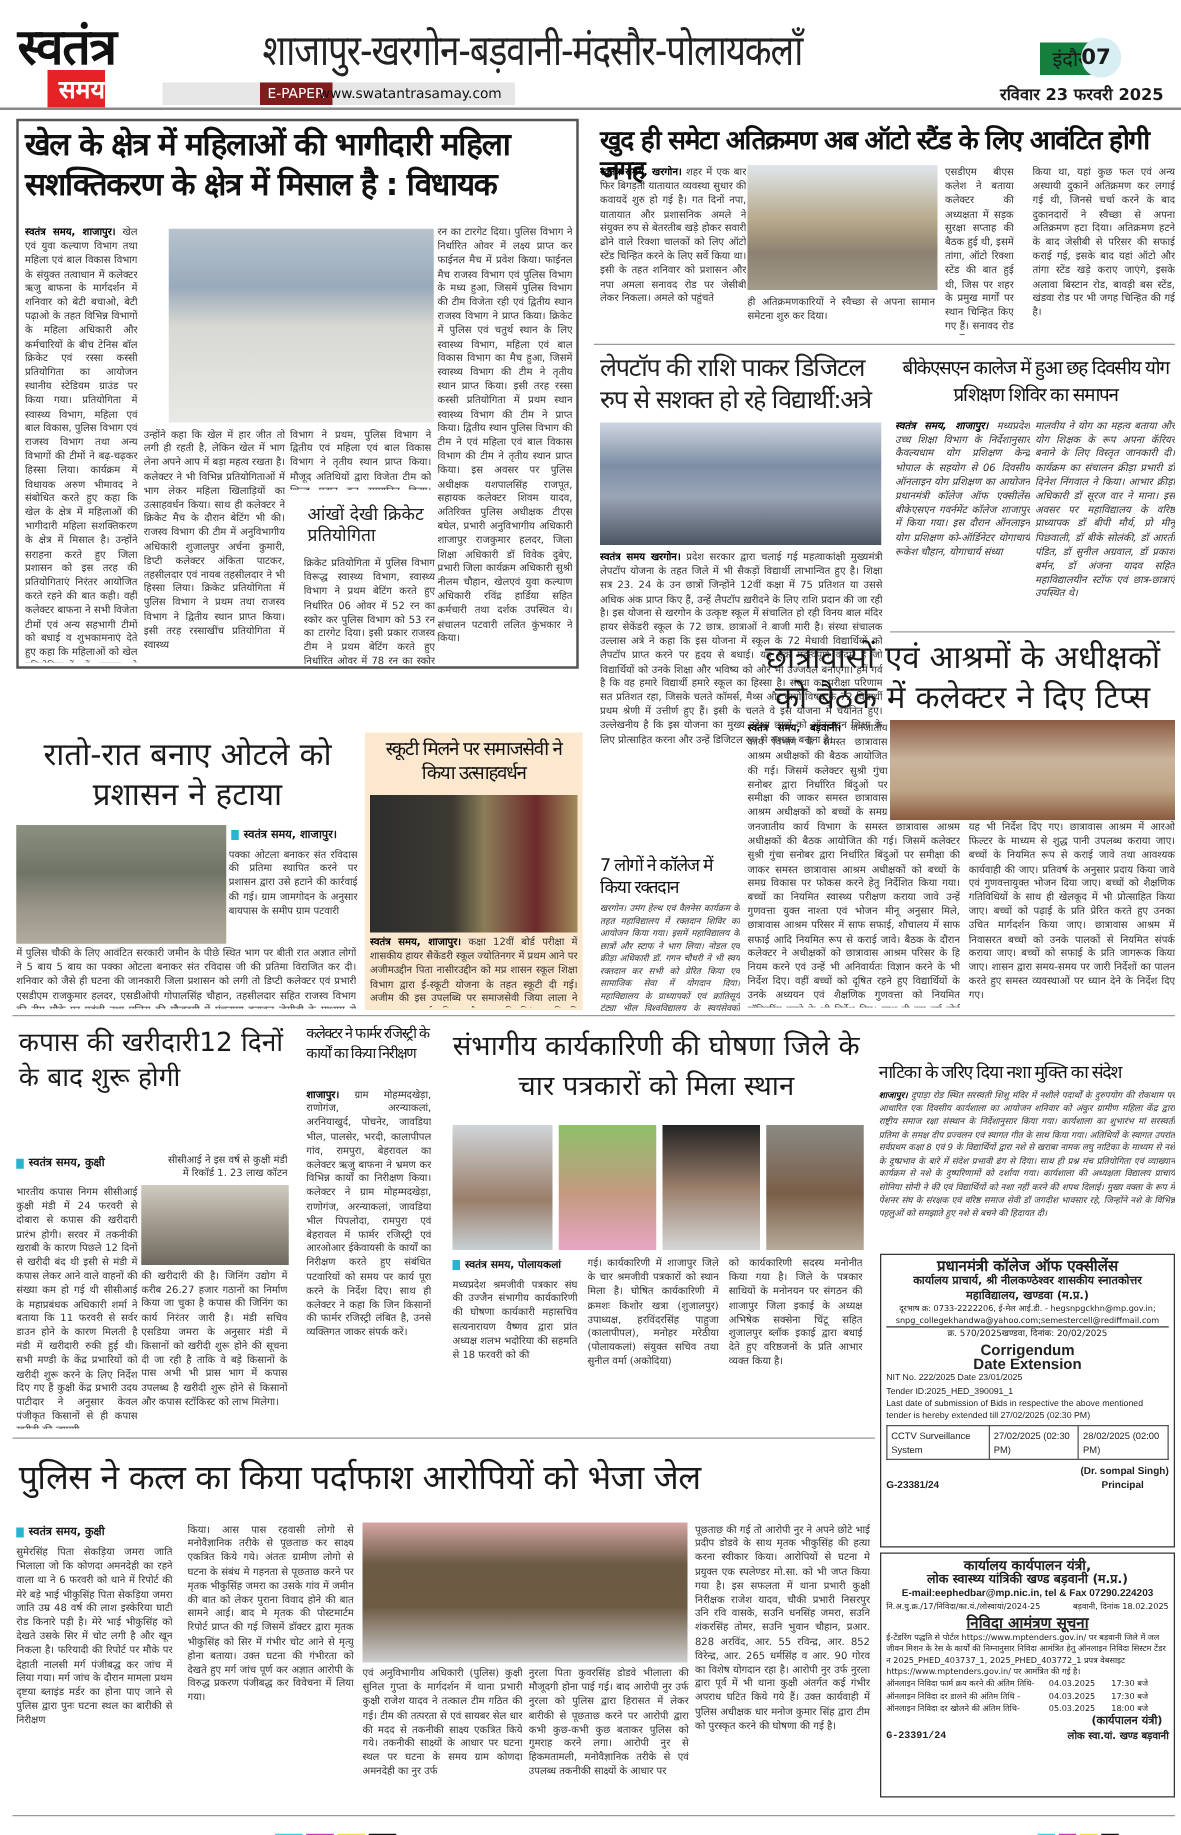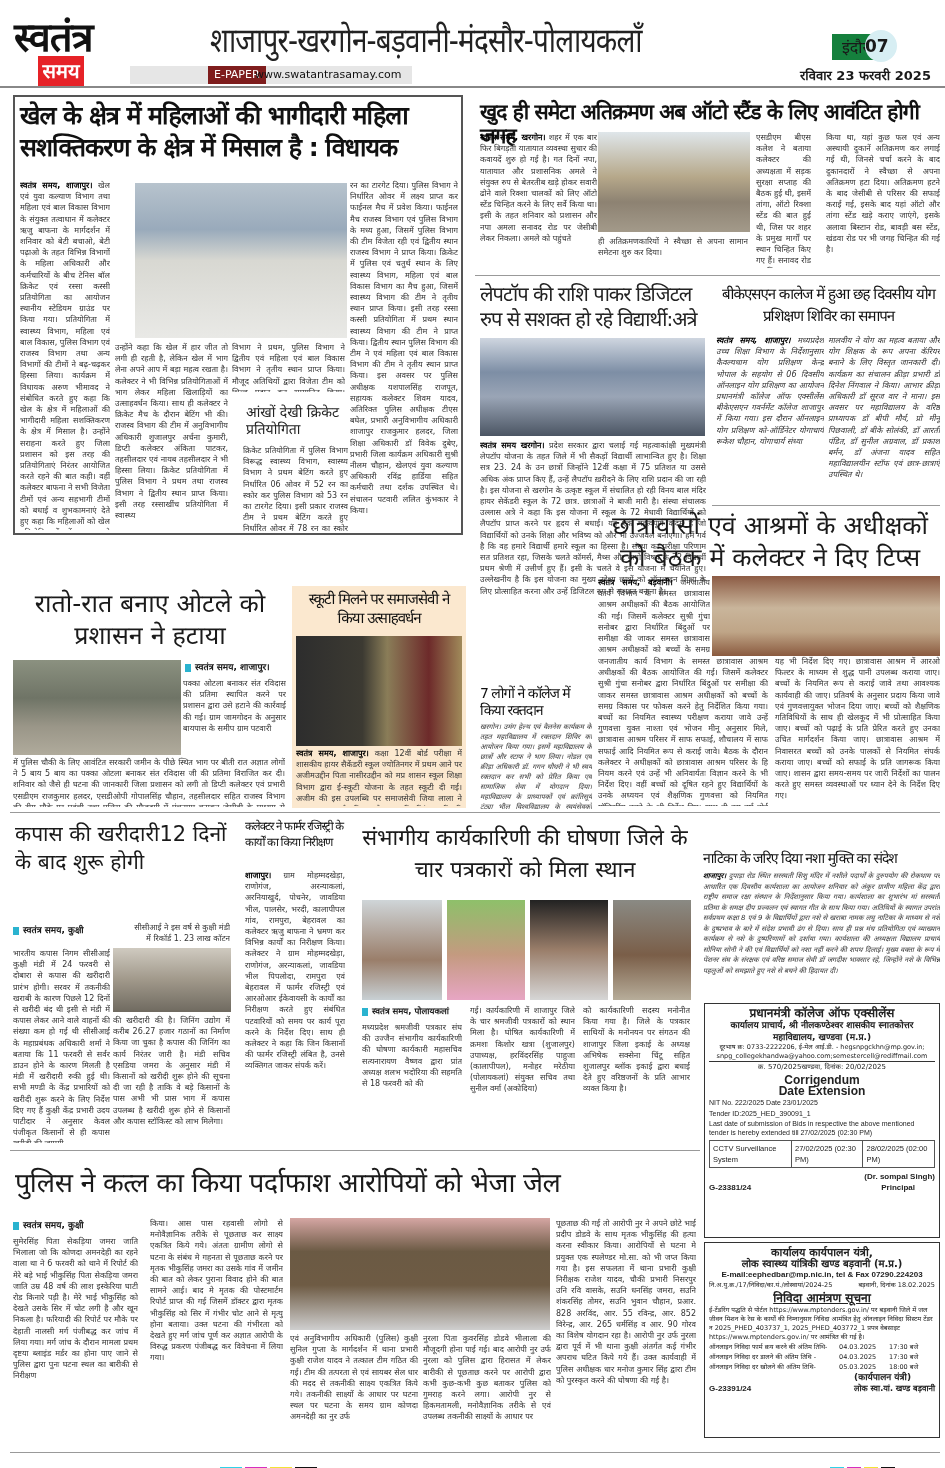--- a/index.html
+++ b/index.html
@@ -1,20 +1,20 @@
 <!DOCTYPE html>
 <html><head>
 <meta charset="utf-8">
 <style>
 *{box-sizing:border-box;margin:0;padding:0}
 body{width:945px;height:1468px;background:#fff;font-family:"DejaVu Sans",sans-serif;color:#1a1a1a;position:relative;overflow:hidden}
 .abs{position:absolute}
 .masthead{left:0;top:0;width:945px;height:88px;border-bottom:2px solid #888}
 .logo-top{left:14px;top:8px;font-family:"DejaVu Serif",serif;font-weight:bold;font-size:40px;color:#111;letter-spacing:-1px}
-.logo-bot{left:38px;top:56px;width:46px;height:30px;background:#e62227;color:#fff;font-weight:bold;font-size:20px;text-align:center;line-height:30px}
+.logo-bot{left:38px;top:56px;width:46px;height:30px;background:#e62227;color:#fff;font-weight:bold;font-size:20px;text-align:right;line-height:30px}
 .edition-title{left:210px;top:16px;font-size:34px;color:#222;font-family:"DejaVu Sans",sans-serif;letter-spacing:-1px;transform:scaleX(.82);transform-origin:left}
 .epaper-bar{left:130px;top:66px;width:282px;height:18px;background:#e6e6e6}
 .epaper-tag{left:208px;top:66px;background:#7f1d1d;color:#fff;font-size:11px;line-height:18px;padding:0 6px}
 .epaper-url{left:255px;top:66px;font-size:11px;line-height:18px;color:#111}
 .city{left:832px;top:34px;background:#15803d;font-size:16px;padding:2px 10px}
 .page-no{left:865px;top:30px;width:32px;height:32px;border-radius:50%;background:#d7eef3;font-weight:bold;font-size:17px;text-align:left;line-height:32px}
 .date{left:800px;top:66px;font-size:13px;font-weight:bold}
 .head{font-weight:bold;color:#111;line-height:1.15;letter-spacing:-1px}
 .body{font-size:8px;line-height:11.2px;color:#333;text-align:justify;overflow:hidden}
 .body b{color:#000}
@@ -164,23 +164,23 @@
         <span style="width:130px">ऑनलाइन निविदा दर डालने की अंतिम तिथि -</span>
         <span style="width:50px">04.03.2025</span>
         <span>17:30 बजे</span>
       </div>
     <div style="display:flex">
         <span style="width:130px">ऑनलाइन निविदा दर खोलने की अंतिम तिथि-</span>
         <span style="width:50px">05.03.2025</span>
         <span>18:00 बजे</span>
       </div>
   </div>
-  <div style="text-align:right;font-size:9px;font-weight:bold;margin-right:24px">(कार्यपालन यंत्री)</div>
+  <div style="text-align:right;font-size:9px;font-weight:bold;margin-right:5px">(कार्यपालन यंत्री)</div>
   <div style="display:flex;justify-content:space-between;font-size:8px;font-weight:bold">
-      <span style="font-family:Liberation Sans, sans-serif">G-23391/24</span>
+      <span style="font-family:Liberation Mono, monospace">G-23391/24</span>
       <span>लोक स्वा.यां. खण्ड बड़वानी</span>
     </div>
 </div>
 
 <div class="abs rule" style="left:10px;top:1150px;width:690px"></div>
 
 <div class="abs" style="left:15px;top:1163px;width:680px;font-size:27px;line-height:40px;color:#1a1a1a;letter-spacing:-.5px">पुलिस ने कत्ल का किया पर्दाफाश आरोपियों को भेजा जेल</div>
 <div class="abs" style="left:13px;top:1218px;width:120px;font-size:9px;font-weight:bold"><span class="byline-sq"></span><span>स्वतंत्र समय, कुक्षी</span></div>
 <div class="abs body" style="left:13px;top:1236px;width:125px;height:215px">सुमेरसिंह पिता सेकड़िया जमरा जाति भिलाला जो कि कोणदा अमनदेही का रहने वाला था ने 6 फरवरी को थाने में रिपोर्ट की मेरे बड़े भाई भीकुसिंह पिता सेकड़िया जमरा जाति उम्र 48 वर्ष की लाश इस्केरिया घाटी रोड किनारे पड़ी है। मेरे भाई भीकुसिंह को देखते उसके सिर में चोट लगी है और खून निकला है। फरियादी की रिपोर्ट पर मौके पर देहाती नालसी मर्ग पंजीबद्ध कर जांच में लिया गया। मर्ग जांच के दौरान मामला प्रथम दृष्टया ब्लाइंड मर्डर का होना पाए जाने से पुलिस द्वारा पुनः घटना स्थल का बारीकी से निरीक्षण</div>
 <div class="abs body" style="left:150px;top:1218px;width:133px;height:233px">किया। आस पास रहवासी लोगो से मनोवैज्ञानिक तरीके से पूछताछ कर साक्ष्य एकत्रित किये गये। अंततः ग्रामीण लोगो से घटना के संबंध मे गहनता से पूछताछ करने पर मृतक भीकुसिंह जमरा का उसके गांव में जमीन की बात को लेकर पुराना विवाद होने की बात सामने आई। बाद मे मृतक की पोस्टमार्टम रिपोर्ट प्राप्त की गई जिसमें डॉक्टर द्वारा मृतक भीकुसिंह को सिर में गंभीर चोट आने से मृत्यु होना बताया। उक्त घटना की गंभीरता को देखते हुए मर्ग जांच पूर्ण कर अज्ञात आरोपी के विरुद्ध प्रकरण पंजीबद्ध कर विवेचना में लिया गया।</div>

